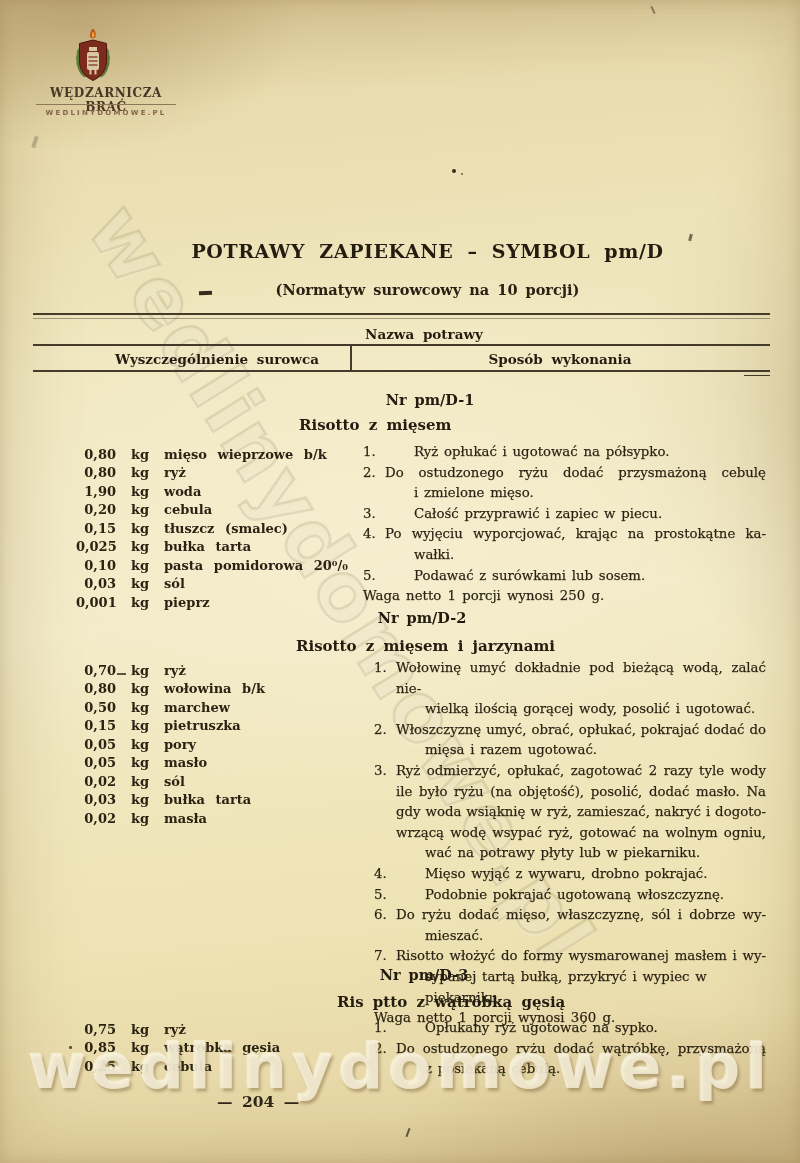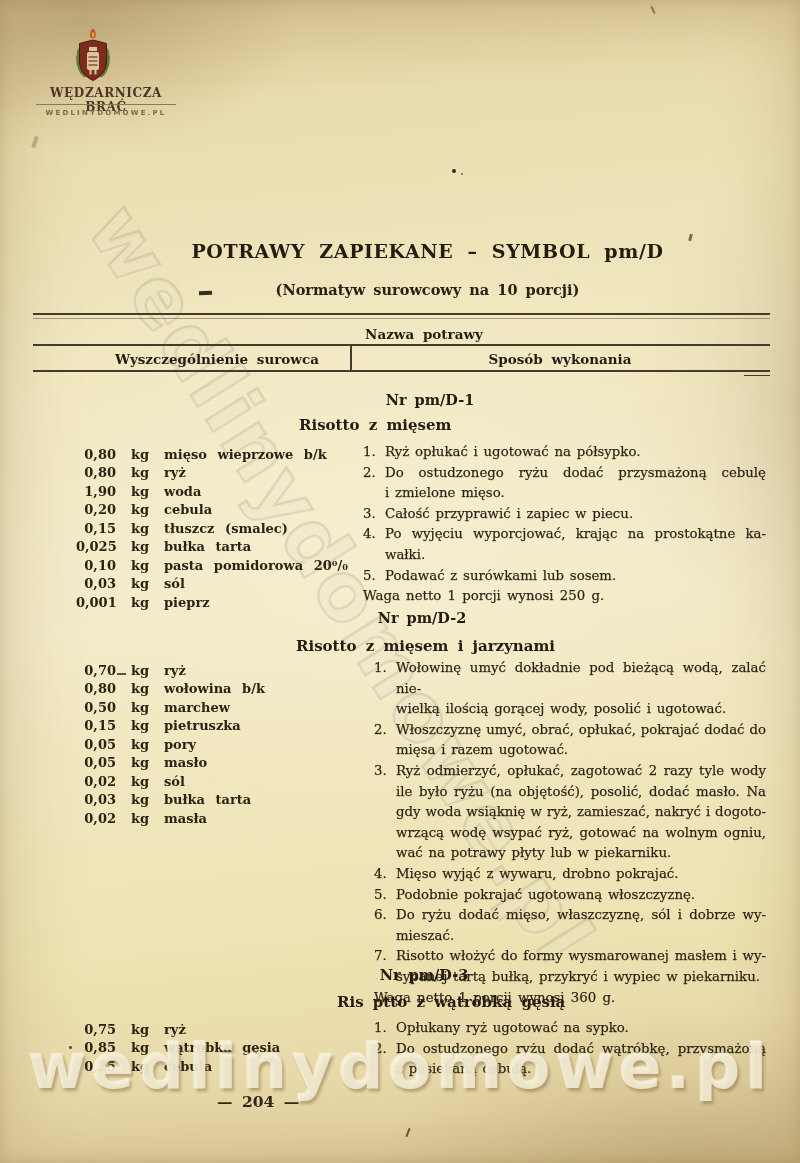--- a/index.html
+++ b/index.html
@@ -52,21 +52,21 @@
   .ing-row .u{width:24px;margin-left:15px;flex:none;}
   .ing-row .n{margin-left:9px;word-spacing:6px;white-space:nowrap;}
   .steps{font-size:13.3px;line-height:20.6px;color:#2a2212;-webkit-text-stroke:0.25px rgba(42,34,18,0.75);}
   .steps1{left:363px;top:442px;width:403px;}
   .steps2{left:374px;top:658px;width:392px;}
   .steps3{left:374px;top:1018px;width:392px;}
   .step-line{display:flex;}
   .step-line .sn{width:22px;flex:none;}
   .step-line .st{flex:1 1 auto;display:block;}
   .step-line.just .st{text-align:justify;text-align-last:justify;}
-  .step-line.last .st{text-align:left;word-spacing:1.5px;}
+  .step-line.last .st{text-align:left;word-spacing:1.5px;margin-left:29px;}
   .step-note{word-spacing:2px;}
   
   .pagenum{left:217px;top:1092px;width:400px;text-align:left;font-size:15.5px;font-weight:bold;
            word-spacing:4px;color:#2f2718;}
   
   .wm-diag{left:148px;top:188px;transform:rotate(58deg);transform-origin:0 0;
     font-family:"DejaVu Sans","Liberation Sans",sans-serif;font-weight:bold;font-size:80px;
     letter-spacing:2px;white-space:nowrap;color:rgba(125,108,66,0.05);
     -webkit-text-stroke:2.5px rgba(120,104,66,0.15);
     text-shadow:2px 2px 2px rgba(255,250,228,0.30);z-index:1;}

